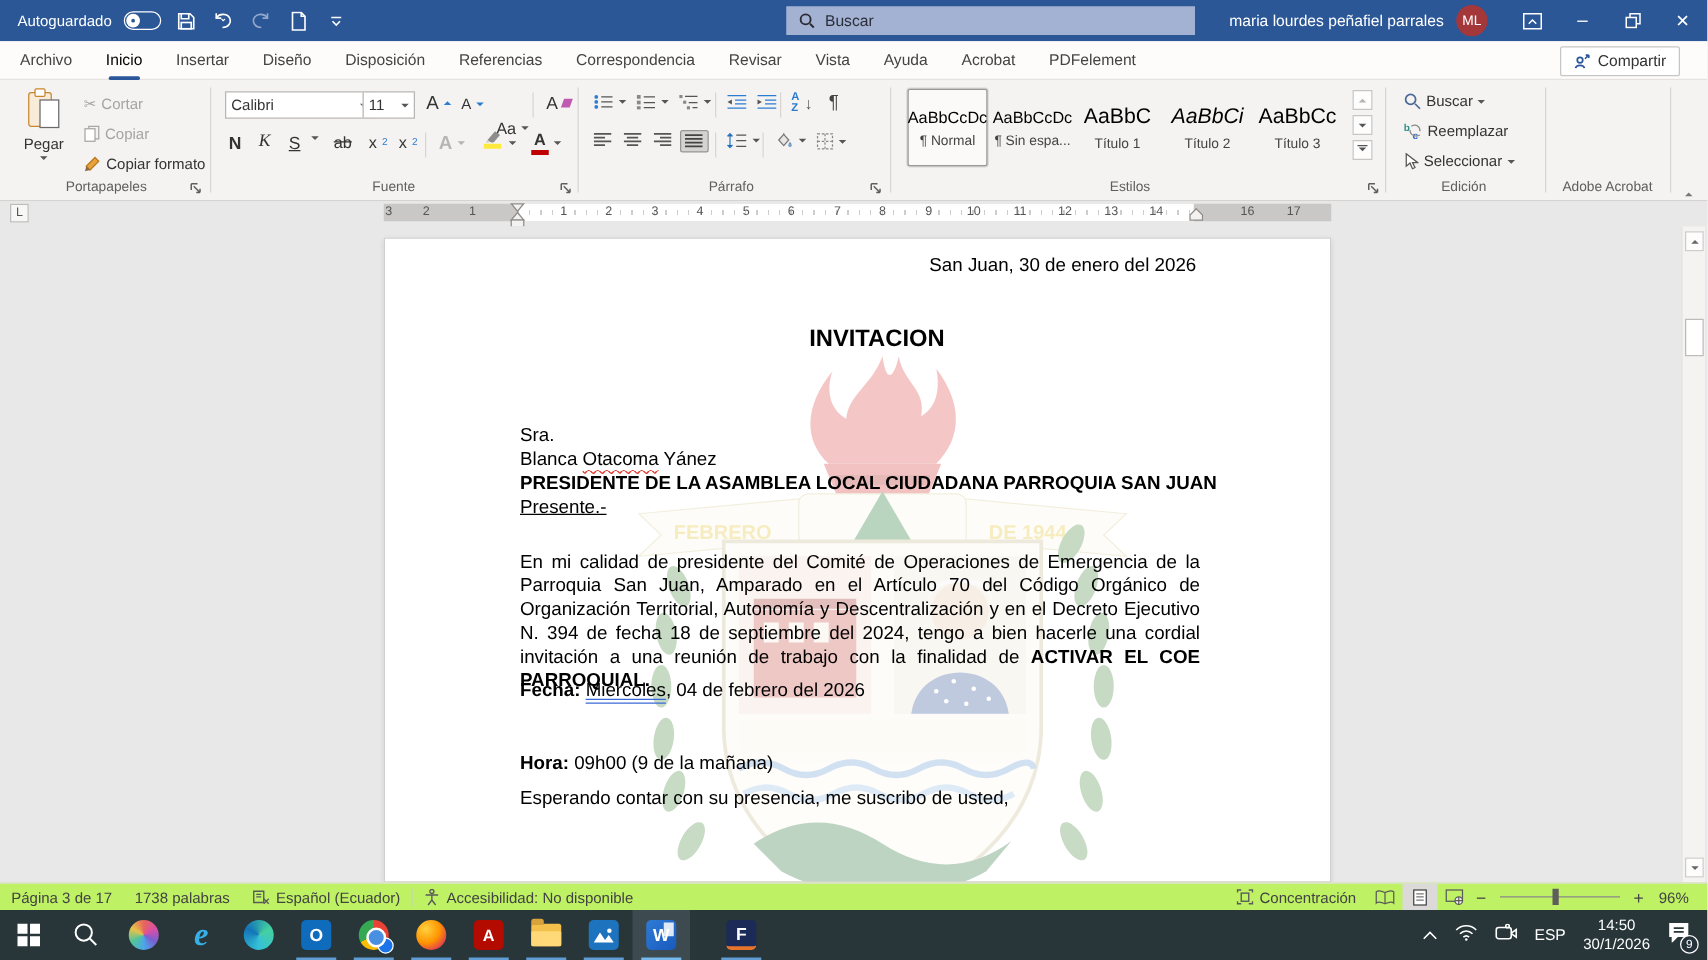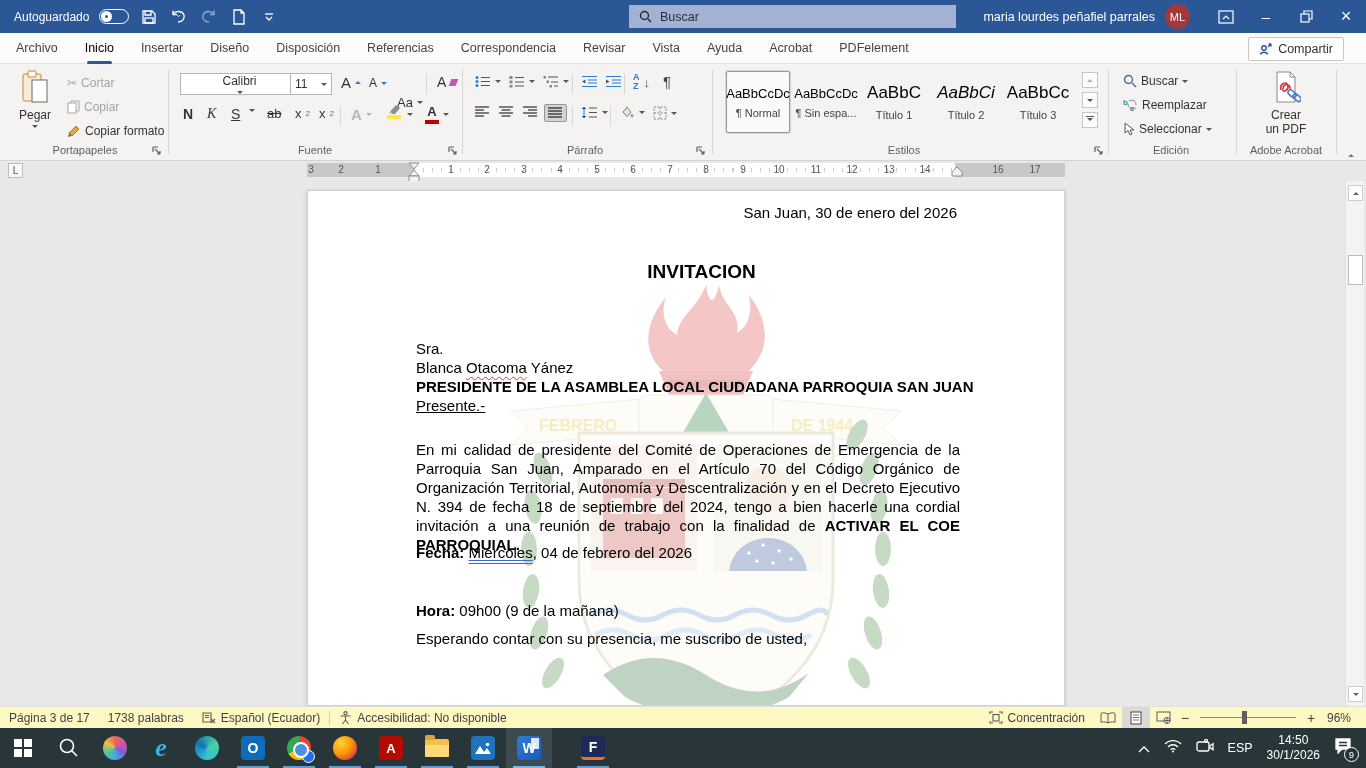--- a/index.html
+++ b/index.html
@@ -74,21 +74,21 @@
   .page { position:absolute; left:307px; top:9px; width:758px; height:516px; background:#fff; border:1px solid #d2d0ce; box-shadow:0 1px 4px rgba(0,0,0,.18); overflow:hidden; }
   .page p { position:absolute; font-size:15px; color:#000; line-height:19px; }
   .watermark { position:absolute; left:183px; top:92px; width:430px; height:450px; opacity:.33; }
   .squig { text-decoration:underline; text-decoration-style:wavy; text-decoration-color:#e03a2f; text-decoration-thickness:1px; text-underline-offset:3px; }
   .gram { text-decoration:underline double #3b6bd6; text-underline-offset:2px; }
   .vscroll { position:absolute; right:2px; top:0; width:19px; height:525px; background:#f4f3f2; border-left:1px solid #e3e1df; }
   .sarr { position:absolute; left:2px; width:15px; height:16px; border:1px solid #cfcdcb; background:#fdfdfd; display:flex; align-items:center; justify-content:center; cursor:pointer; }
   .sthumb { position:absolute; left:2px; top:74px; width:15px; height:30px; border:1px solid #bdbbb9; background:#fff; cursor:grab; }
 
   
-  .statusbar { position:absolute; left:0; top:706px; width:1366px; height:22px; background:#fef9c3; border-top:1px solid #e1dfdd; display:flex; align-items:center; font-size:12px; color:#424242; }
+  .statusbar { position:absolute; left:0; top:706px; width:1366px; height:22px; background:#bef264; border-top:1px solid #e1dfdd; display:flex; align-items:center; font-size:12px; color:#424242; }
   .sb-item { display:flex; align-items:center; gap:5px; padding:0 9px; height:22px; cursor:pointer; white-space:nowrap; }
   .sb-item svg { stroke:#5a5a5a; fill:none; stroke-width:1.1; }
   .sb-sep { width:1px; height:14px; background:#d0cecd; }
   .sb-right { position:absolute; right:6px; display:flex; align-items:center; height:22px; }
   .viewbtn { width:28px; height:22px; display:flex; align-items:center; justify-content:center; cursor:pointer; }
   .viewbtn.sel { background:#dcdad8; }
   .zoomtrack { position:relative; width:96px; height:1px; background:#8a8886; margin:0 8px; }
   .zoomthumb { position:absolute; left:42px; top:-6px; width:5px; height:13px; background:#605e5c; }
   .zoomsign { font-size:14px; color:#444; width:14px; text-align:center; cursor:pointer; }
 
@@ -240,21 +240,21 @@
         </svg>
       <span>Copiar formato</span>
     </div>
     <div class="glabel" style="left:10px; width:150px;">Portapapeles</div>
     <div class="dlg" style="left:152px;"><svg width="10" height="10" viewBox="0 0 10 10">
           <path d="M1 1 h5 M1 1 v5"></path>
           <path d="M3 3 l5 5 M8 8 v-3 M8 8 h-3"></path>
         </svg></div>
     <div class="vdiv" style="left:168px;"></div>
 
-    <div class="combo" style="left:180px; top:9px; width:119px;flex-direction:column;">
+    <div class="combo" style="left:180px; top:9px; width:119px;">
       <span>Calibri</span>
         <span class="car"></span>
     </div>
     <div class="combo" style="left:290px; top:9px; width:42px;">
       <span>11</span>
         <span class="car"></span>
     </div>
     <div class="rbtn" style="left:338px; top:8px; font-size:15px;">
         <span>A</span>
         <span class="car up" style="border-bottom-color:#2b7cd3;"></span>
@@ -484,31 +484,20 @@
     <div class="rbtn" style="left:1120px; top:56px;">
       <svg width="12" height="14" viewBox="0 0 12 14">
           <path d="M2 1 L2 11 L5 8.5 L7 13 L9 12 L7 8 L11 8 z" fill="#fff" stroke="#555"></path>
         </svg>
       <span>Seleccionar</span>
       <span class="car"></span>
     </div>
     <div class="glabel" style="left:1112px; width:118px;">Edición</div>
     <div class="vdiv" style="left:1236px;"></div>
 
-    <div class="bigbtn" style="left:1246px; width:80px;">
-      <svg width="30" height="34" viewBox="0 0 30 34">
-          <path d="M6 2 h13 l5 5 v25 h-18 z" fill="#fff" stroke="#8a8886"></path>
-          <path d="M19 2 v5 h5" fill="none" stroke="#8a8886"></path>
-          <path d="M10 20 c-2 -6 6 -10 7 -4 c.8 4 -6 8 -5 2 c.8 -5 8 -4 7 1" fill="none" stroke="#d13438" stroke-width="1.6"></path>
-          <rect x="17" y="21" width="9" height="5" rx="2.5" transform="rotate(40 21 23)" fill="none" stroke="#4a7cc8" stroke-width="1.6"></rect>
-          <rect x="22" y="25" width="9" height="5" rx="2.5" transform="rotate(40 26 27)" fill="none" stroke="#4a7cc8" stroke-width="1.6"></rect>
-        </svg>
-      <span class="lbl">Crear</span>
-      <span>un PDF</span>
-    </div>
     <div class="glabel" style="left:1240px; width:92px;">Adobe Acrobat</div>
     <div class="vdiv" style="left:1336px;"></div>
     <div class="collapse"><span class="car up" style="border-bottom-color:#777;"></span></div>
   </div>
 
   <div class="rulerrow">
     <div class="tabsel">L</div>
     <div class="rstrip">
       <div class="rwhite"></div>
       <div class="rticks"></div>

